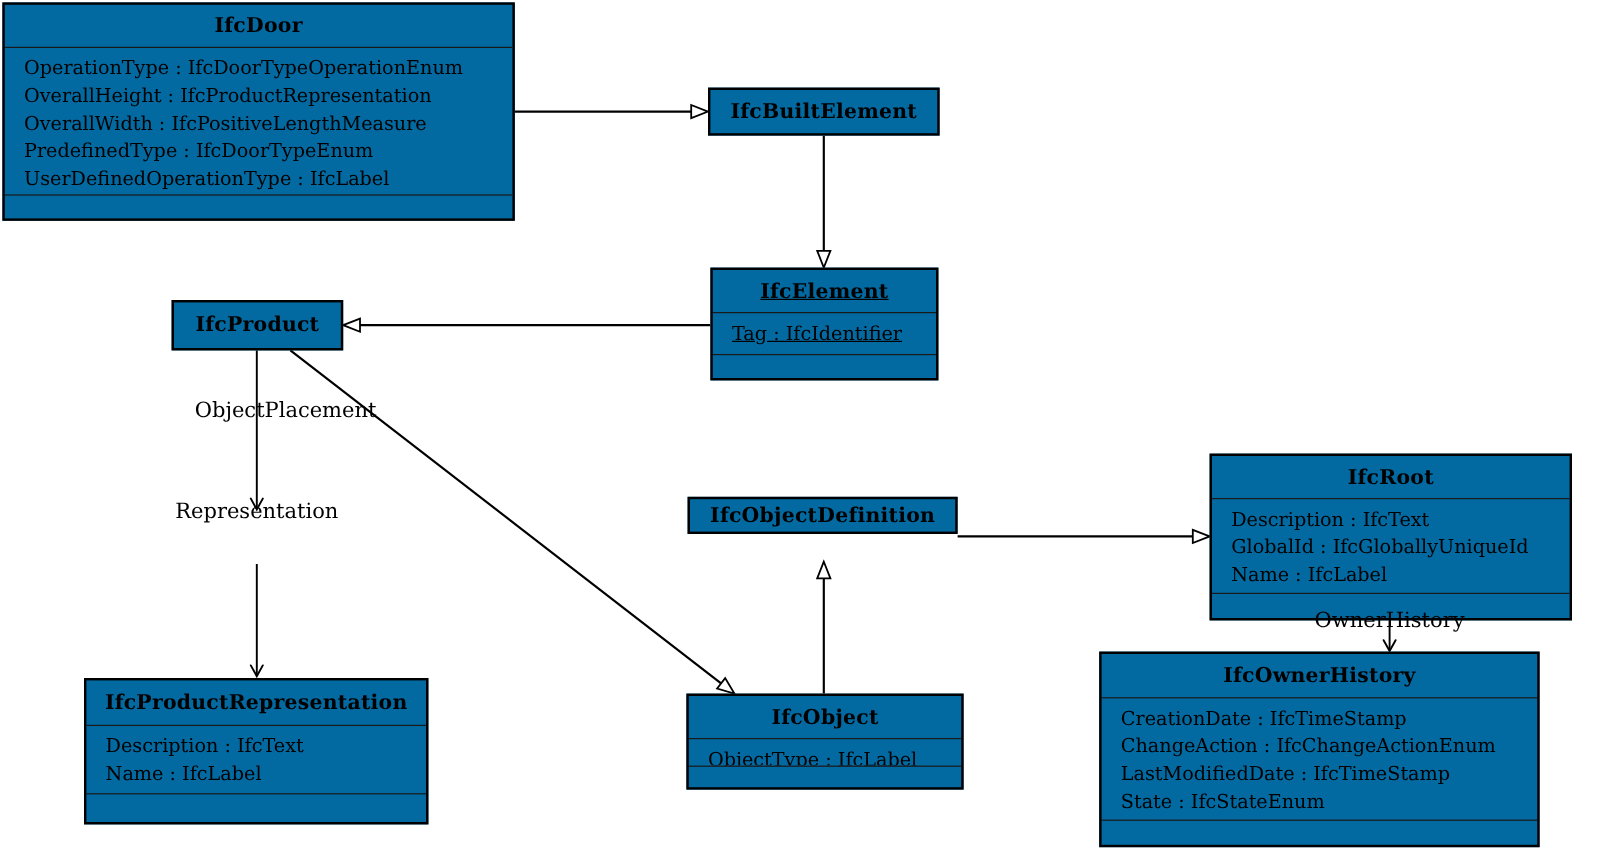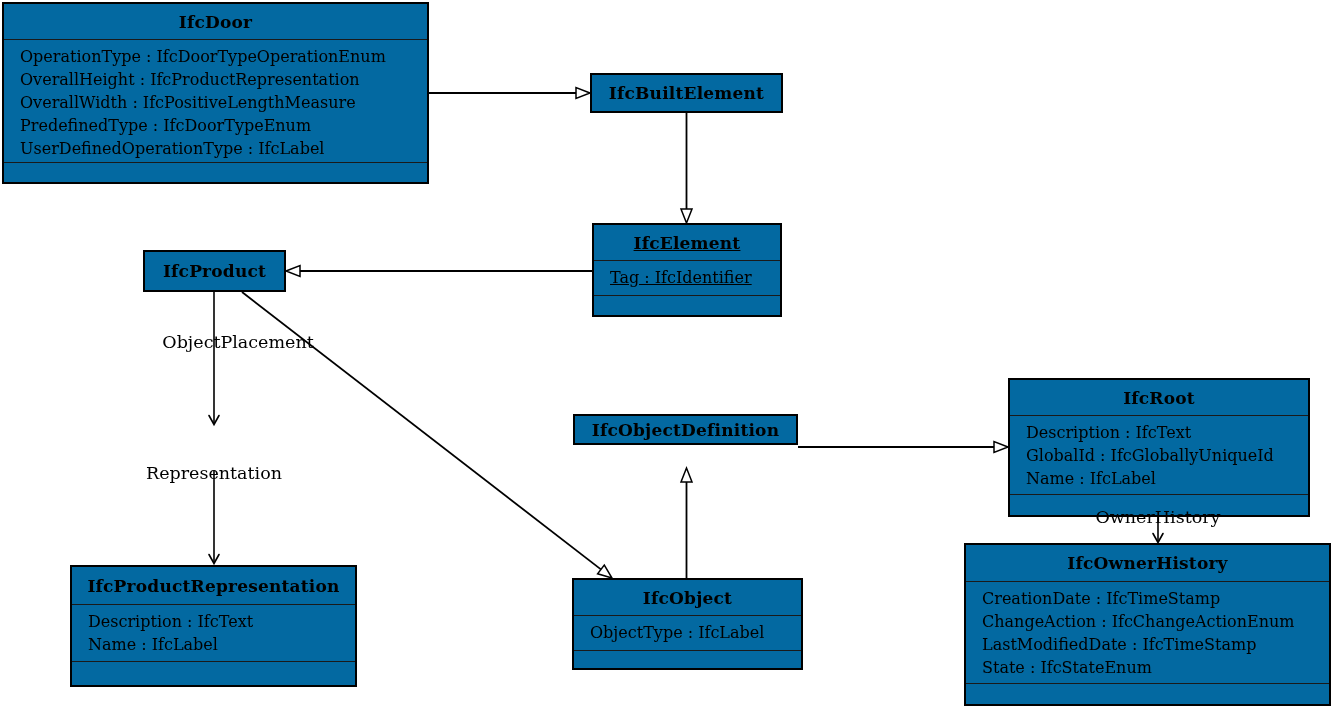--- a/index.html
+++ b/index.html
@@ -149,46 +149,46 @@
         <div class="attr-line">Description : IfcText</div>
         <div class="attr-line">Name : IfcLabel</div>
       </div>
     <div class="empty-compartment e23"></div>
   </div>
 
   <div class="classbox title-only" style="left:573px; top:414px; width:225px; height:31px;">
     <div class="title">IfcObjectDefinition</div>
   </div>
 
-  <div class="classbox" style="left:572px; top:578px; width:231px; height:92px;">
+  <div class="classbox" style="left:572px; top:578px; width:231px; height:80px;">
     <div class="title h35">IfcObject</div>
     <div class="attrs">
         <div class="attr-line">ObjectType : IfcLabel</div>
       </div>
     <div class="empty-compartment e17"></div>
   </div>
 
   <div class="classbox" style="left:1008px; top:378px; width:302px; height:139px;">
     <div class="title h35">IfcRoot</div>
     <div class="attrs">
         <div class="attr-line">Description : IfcText</div>
         <div class="attr-line">GlobalId : IfcGloballyUniqueId</div>
         <div class="attr-line">Name : IfcLabel</div>
       </div>
     <div class="empty-compartment e20"></div>
   </div>
 
-  <div class="classbox" style="left:964px; top:543px; width:367px; height:163px;">
+  <div class="classbox" style="left:916px; top:543px; width:367px; height:163px;">
     <div class="title h36">IfcOwnerHistory</div>
     <div class="attrs">
         <div class="attr-line">CreationDate : IfcTimeStamp</div>
         <div class="attr-line">ChangeAction : IfcChangeActionEnum</div>
         <div class="attr-line">LastModifiedDate : IfcTimeStamp</div>
         <div class="attr-line">State : IfcStateEnum</div>
       </div>
     <div class="empty-compartment e20"></div>
   </div>
 
   <div class="edge-label" style="left:214px; top:343px;margin-left:24px;">ObjectPlacement</div>
-  <div class="edge-label" style="left:214px; top:427px;margin-top:47px;">Representation</div>
+  <div class="edge-label" style="left:214px; top:427px;">Representation</div>
   <div class="edge-label" style="left:1158px; top:518px;">OwnerHistory</div>
 
 </div>
 
 </body></html>

